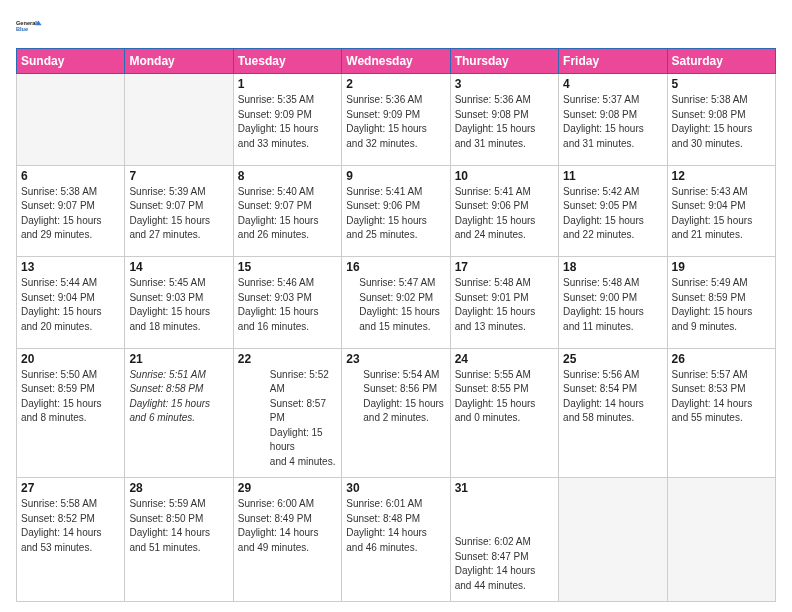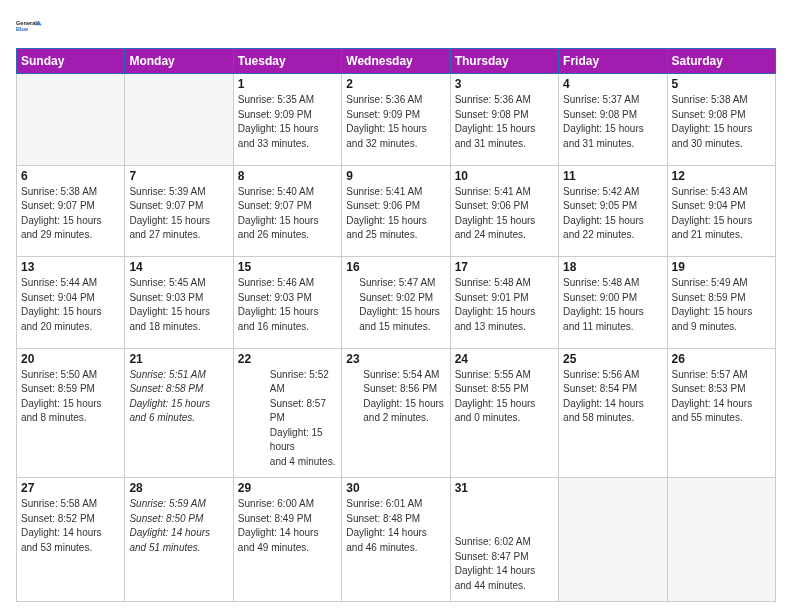--- a/index.html
+++ b/index.html
@@ -47,21 +47,21 @@
       margin-top: 2px;
     }
     .calendar {
       flex: 1;
       border: 1px solid #ccc;
       border-collapse: collapse;
       width: 100%;
       table-layout: fixed;
     }
     .calendar thead tr th {
-      background: #a21caf;
+      background: #ec4899;
       color: #fff;
       font-size: 12px;
       font-weight: bold;
       padding: 5px 4px;
       border: 1px solid #2a6ab5;
       text-align: left;
     }
     .calendar tbody tr td {
       border: 1px solid #ccc;
       vertical-align: top;
@@ -313,21 +313,21 @@
         <tr>
           <td>
             <span class="day-number">27</span>
             <div class="cell-info" style="white-space: pre-line;">Sunrise: 5:58 AM
 Sunset: 8:52 PM
 Daylight: 14 hours
 and 53 minutes.</div>
           </td>
           <td>
             <span class="day-number">28</span>
-            <div class="cell-info" style="white-space: pre-line; font-style: italic;">Sunrise: 5:59 AM
+            <div class="cell-info" style="white-space: pre-line;">Sunrise: 5:59 AM
 Sunset: 8:50 PM
 Daylight: 14 hours
 and 51 minutes.</div>
           </td>
           <td>
             <span class="day-number">29</span>
             <div class="cell-info" style="white-space: pre-line;">Sunrise: 6:00 AM
 Sunset: 8:49 PM
 Daylight: 14 hours
 and 49 minutes.</div>

